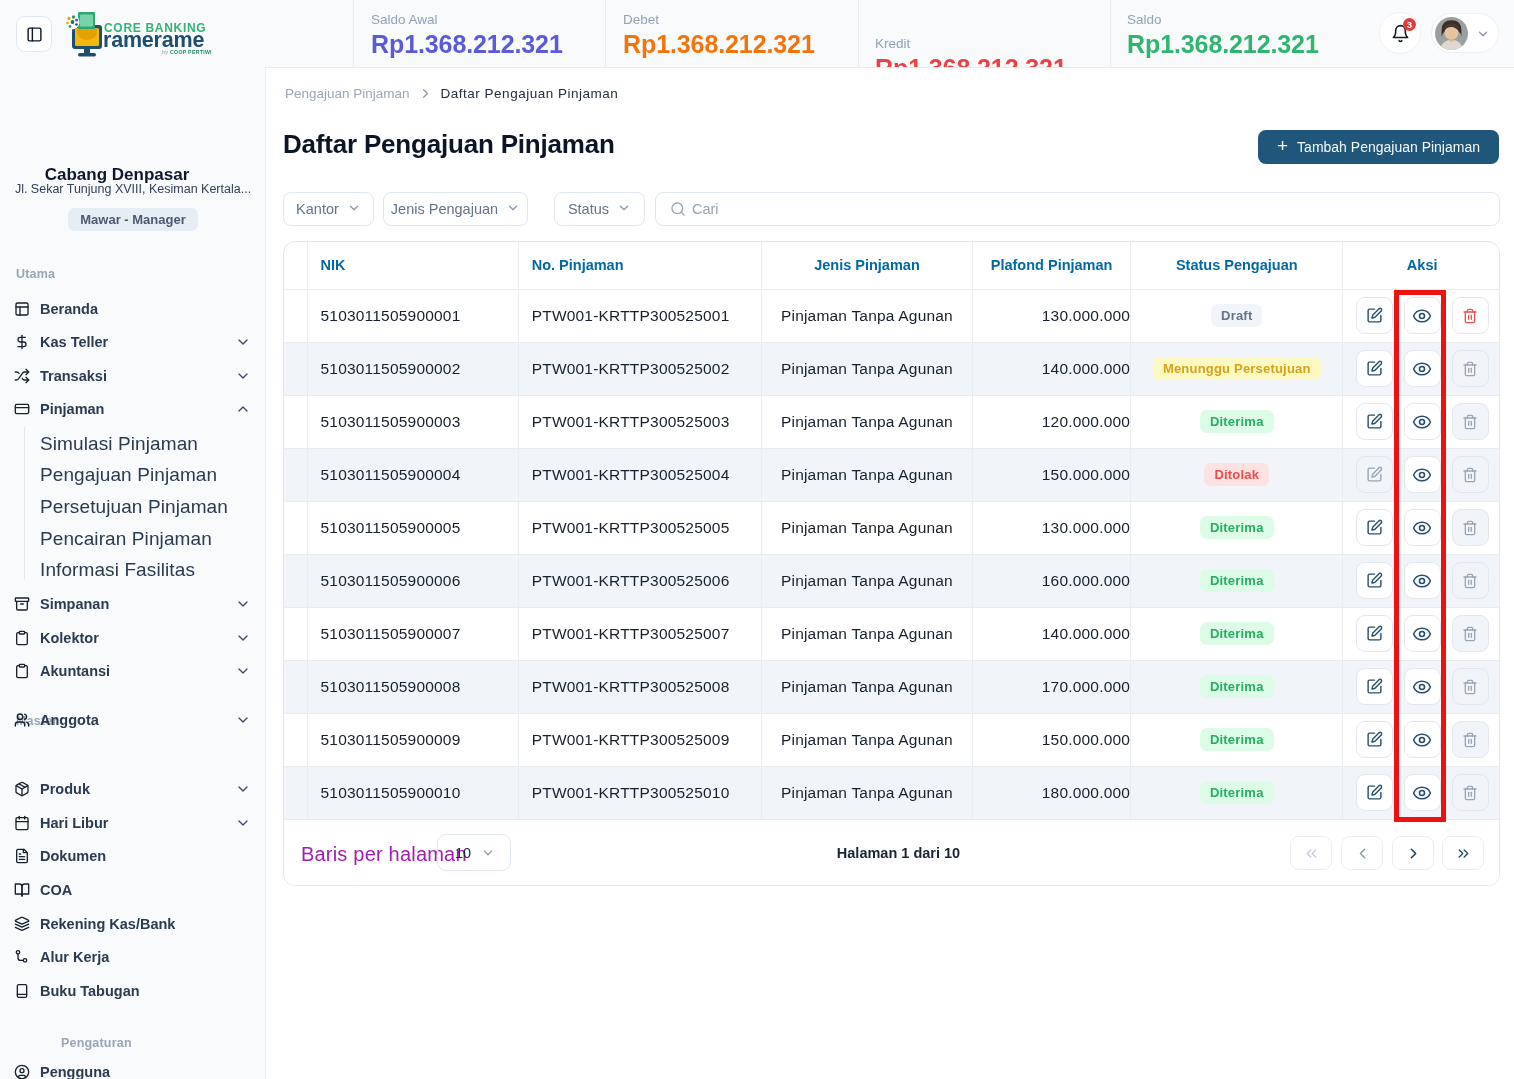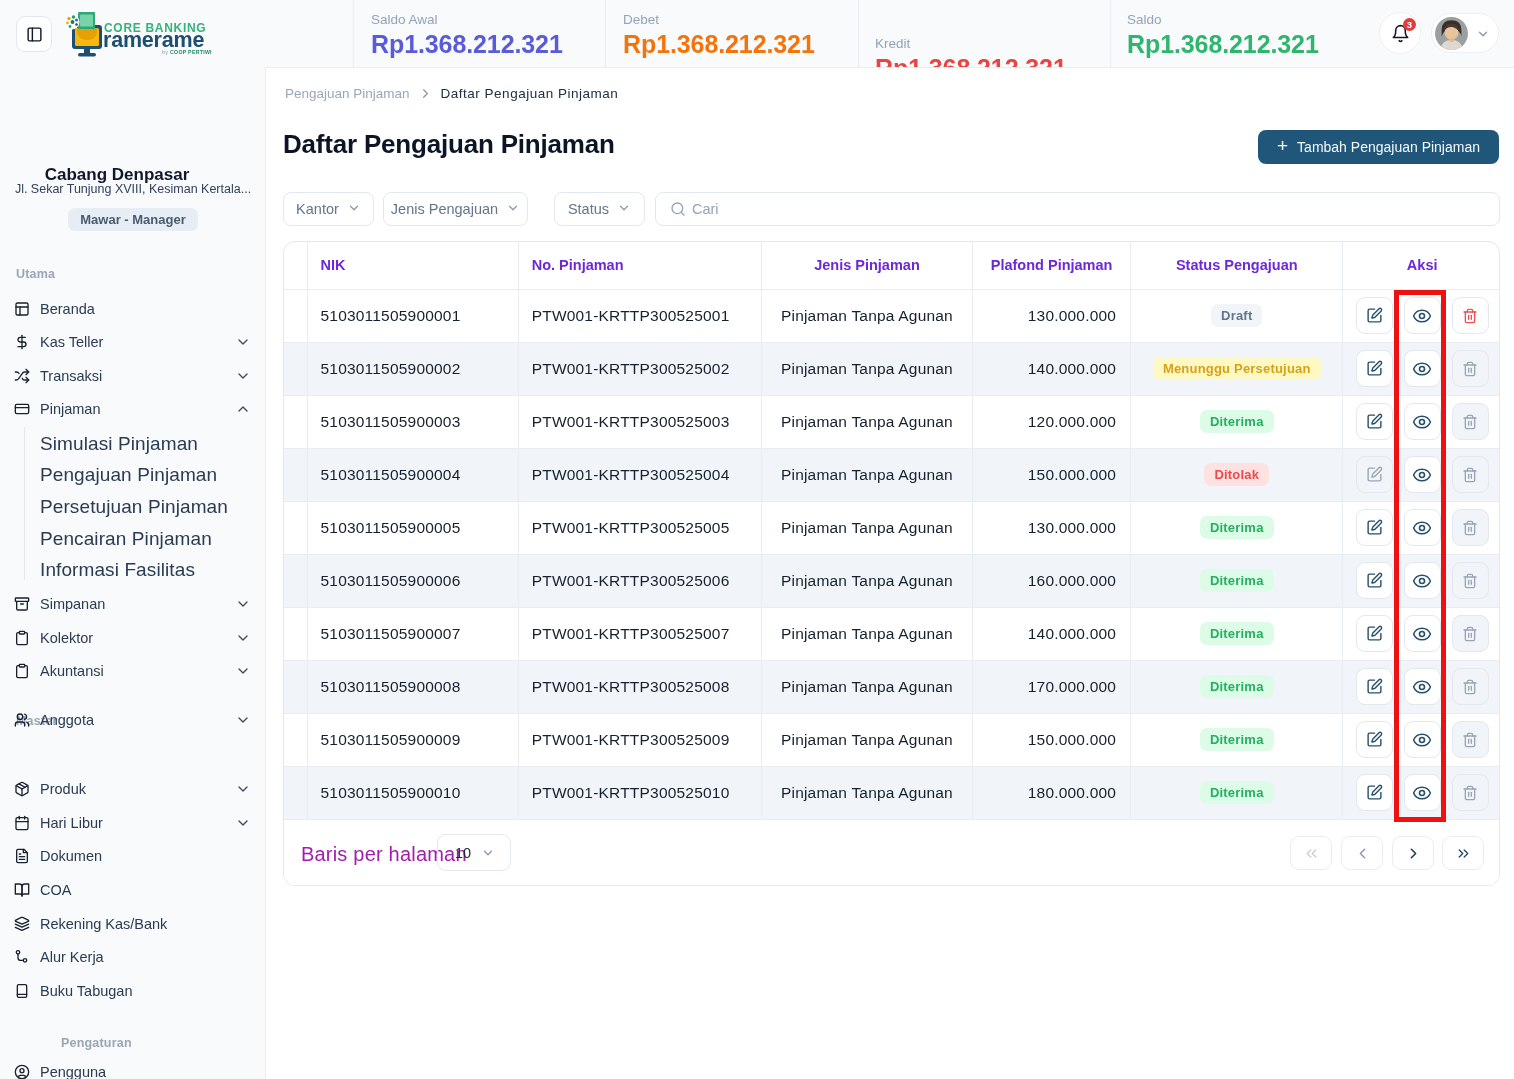--- a/index.html
+++ b/index.html
@@ -24,21 +24,21 @@
 
   
   #sidebar { position:absolute; left:0; top:67px; width:266px; height:1012px; background:#f8fafc; border-right:1px solid #e8edf2; overflow:hidden; }
   #ksp-card { position:absolute; left:15px; top:17px; width:233px; height:69px; background:#fff; border:1px solid #e8edf2; border-radius:12px; overflow:hidden; }
   #ksp-strip { position:absolute; right:0; top:0; width:24px; height:67px; background:#f1f5f9; display:flex; align-items:center; justify-content:center; }
   .cab-title { position:absolute; left:0; top:98px; width:234px; text-align:center; font-size:17px; font-weight:bold; color:#0f172a; }
   .cab-addr { position:absolute; left:0; top:115px; width:266px; text-align:center; font-size:12.5px; color:#33415c; }
   #badge-mgr { position:absolute; left:68px; top:141px; width:130px; height:23px; background:#e7edf4; border-radius:7px; color:#4a5b70; font-size:13px; font-weight:bold; display:flex; align-items:center; justify-content:center; }
 
   .sec-label { position:absolute; left:16px; font-size:12.5px; color:#9aa6b5; font-weight:bold; letter-spacing:0.2px; }
-  .mi { position:absolute; left:14px; width:238px; height:33px; display:flex; align-items:center; color:#2b3b52; font-size:14.5px; font-weight:normal; }
+  .mi { position:absolute; left:14px; width:238px; height:33px; display:flex; align-items:center; color:#2b3b52; font-size:14.5px; font-weight:bold; }
   .mi > svg { flex:0 0 auto; margin-right:10px; } .mi .chev svg { margin-right:0; }
   .mi .chev { position:absolute; right:1px; display:flex; }
   .smi { position:absolute; left:40px; width:200px; height:31px; display:flex; align-items:center; color:#2b3b52; font-size:19px; letter-spacing:0.1px; }
   #subline { position:absolute; left:24px; width:1px; background:#e2e8f0; }
 
   
   #main { position:absolute; left:266px; top:67px; width:1248px; height:1012px; background:#ffffff; border-top:1px solid #e8edf2; }
   
   #bc { position:absolute; left:19px; top:18px; font-size:13.5px; color:#9aa7b8; }
   #bc b { color:#222f40; font-weight:normal; letter-spacing:0.5px; }
@@ -46,25 +46,25 @@
   #btn-add { position:absolute; left:992px; top:62px; width:241px; height:34px; background:#1f567a; border-radius:8px; color:#f6f9fc; font-size:14px; display:flex; align-items:center; justify-content:center; }
 
   .filter { position:absolute; top:124px; height:34px; border:1px solid #e2e8f0; border-radius:8px; background:#fff; color:#64748b; font-size:14.5px; display:flex; align-items:center; justify-content:center; }
   #search { position:absolute; left:389px; top:124px; width:845px; height:34px; border:1px solid #e2e8f0; border-radius:8px; background:#fff; color:#94a3b8; font-size:14.5px; display:flex; align-items:center; }
 
   
   #card { position:absolute; left:17px; top:173px; width:1217px; height:645px; background:#fff; border:1px solid #e2e8f0; border-radius:12px; overflow:hidden; }
   table { border-collapse:collapse; table-layout:fixed; width:1217px; }
   td, th { border-left:1px solid #e8edf2; overflow:hidden; white-space:nowrap; }
   td:first-child, th:first-child { border-left:none; }
-  thead th { height:47px; border-bottom:1px solid #e8edf2; color:#6d28d9; font-size:14.5px; font-weight:bold;margin-left:20px; }
+  thead th { height:47px; border-bottom:1px solid #e8edf2; color:#0369a1; font-size:14.5px; font-weight:bold;margin-left:20px; }
   tbody td { height:53px; border-bottom:1px solid #e9edf2; font-size:15.5px; letter-spacing:0.2px; color:#16202e; }
   tbody tr.alt { background:#f1f5f9; }
   .th-l, .td-l { text-align:left; padding-left:13px; }
-  .td-r { text-align:right; padding-right:14px; }
+  .td-r { text-align:right; }
   .td-c { text-align:center; }
   .pill { display:inline-block; height:23px; line-height:23px; border-radius:7px; font-size:13px; font-weight:bold; padding:0 10px; }
   .p-draft { background:#f1f5f9; color:#64748b; }
   .p-wait { background:#fef9c3; color:#d7a118; }
   .p-ok { background:#dcfce7; color:#27ae60; }
   .p-no { background:#fee2e2; color:#e84c4c; }
   .abtn { display:inline-flex; width:37px; height:37px; border:1px solid #e3e8ee; border-radius:9px; background:#fff; align-items:center; justify-content:center; margin:0 5.5px; vertical-align:middle; }
   .abtn.dis { background:#f1f5f9; }
 
   
@@ -611,20 +611,21 @@
           </tr>
         </tbody>
       </table>
     <div id="cfoot">
       <div id="rpp">Baris per halaman</div>
       <div id="sel10">10<span style="margin-left:10px; display:inline-flex;" class="selch">
             <svg width="14" height="14" viewBox="0 0 24 24" fill="none" stroke="#8b99ab" stroke-width="2.2" stroke-linecap="round" stroke-linejoin="round">
               <path d="m6 9 6 6 6-6"></path>
             </svg>
           </span></div>
+      <div id="pageinfo">Halaman 1 dari 10</div>
       <div class="pgbtn" style="left:1006px;">
           <svg width="17" height="17" viewBox="0 0 24 24" fill="none" stroke="#c6d0dc" stroke-width="2" stroke-linecap="round" stroke-linejoin="round">
             <path d="m11 17-5-5 5-5"></path>
             <path d="m18 17-5-5 5-5"></path>
           </svg>
         </div>
       <div class="pgbtn" style="left:1057px;">
           <svg width="17" height="17" viewBox="0 0 24 24" fill="none" stroke="#8b99ab" stroke-width="2" stroke-linecap="round" stroke-linejoin="round">
             <path d="m15 18-6-6 6-6"></path>
           </svg>

